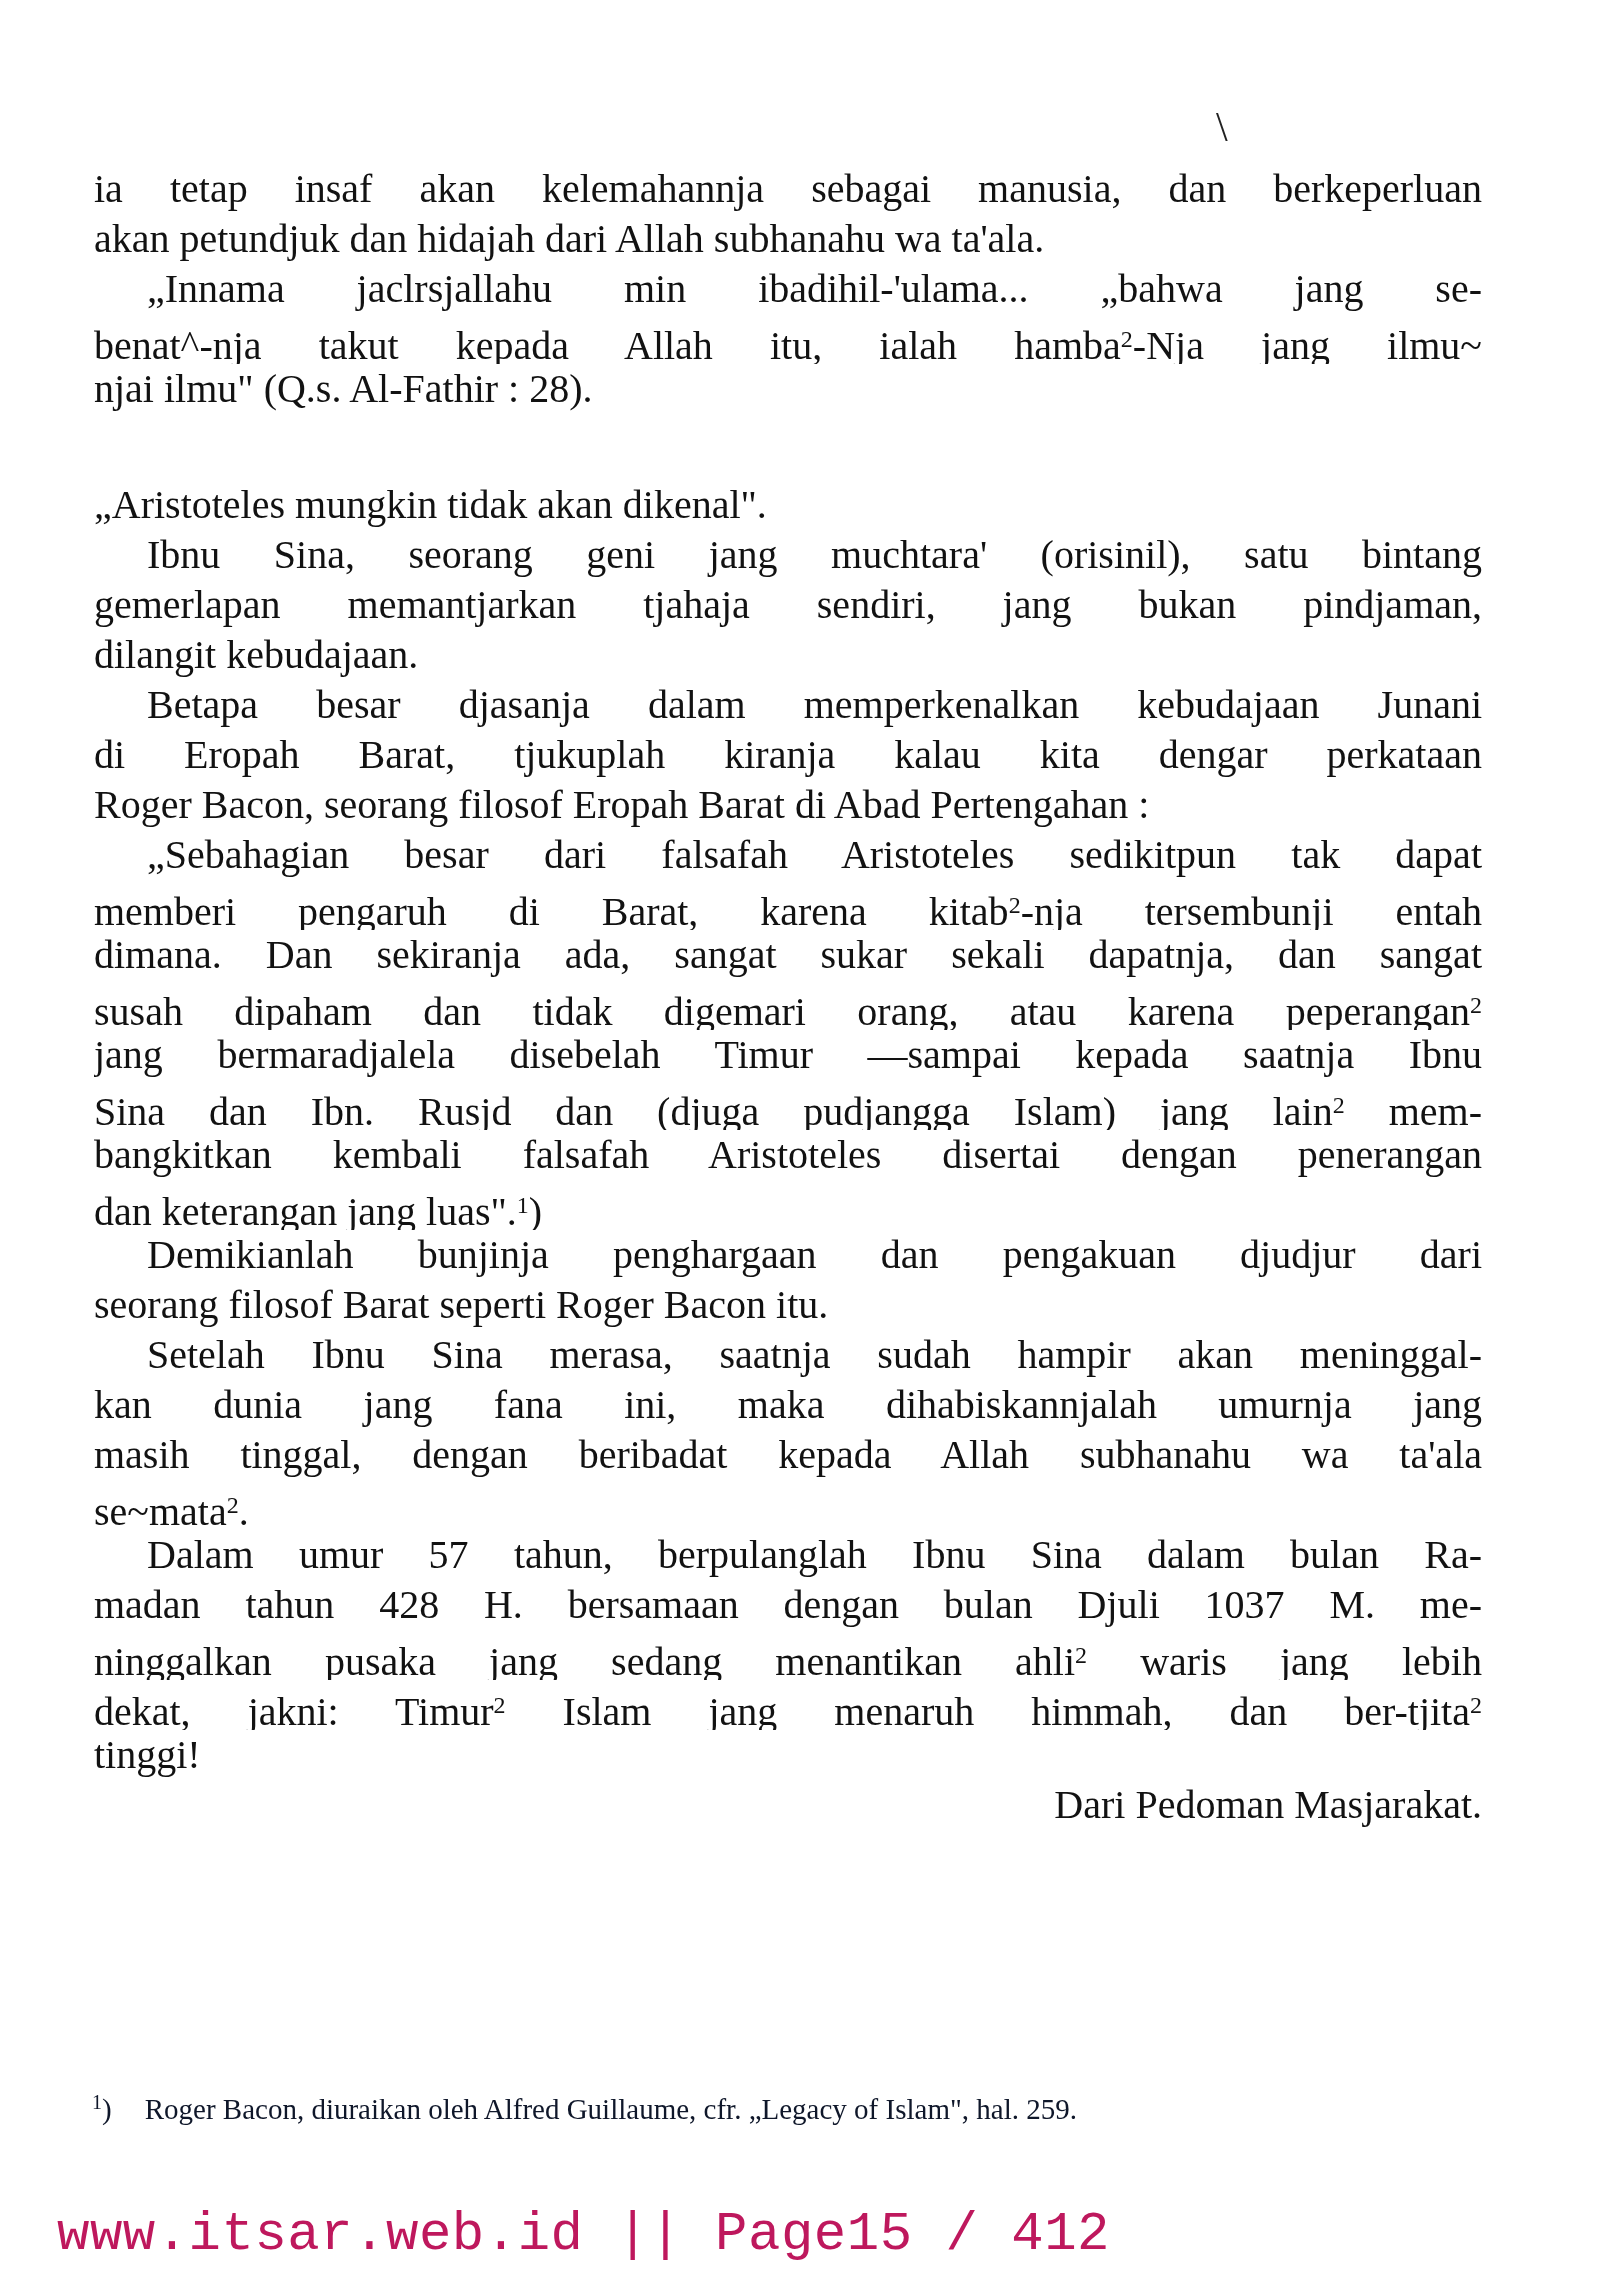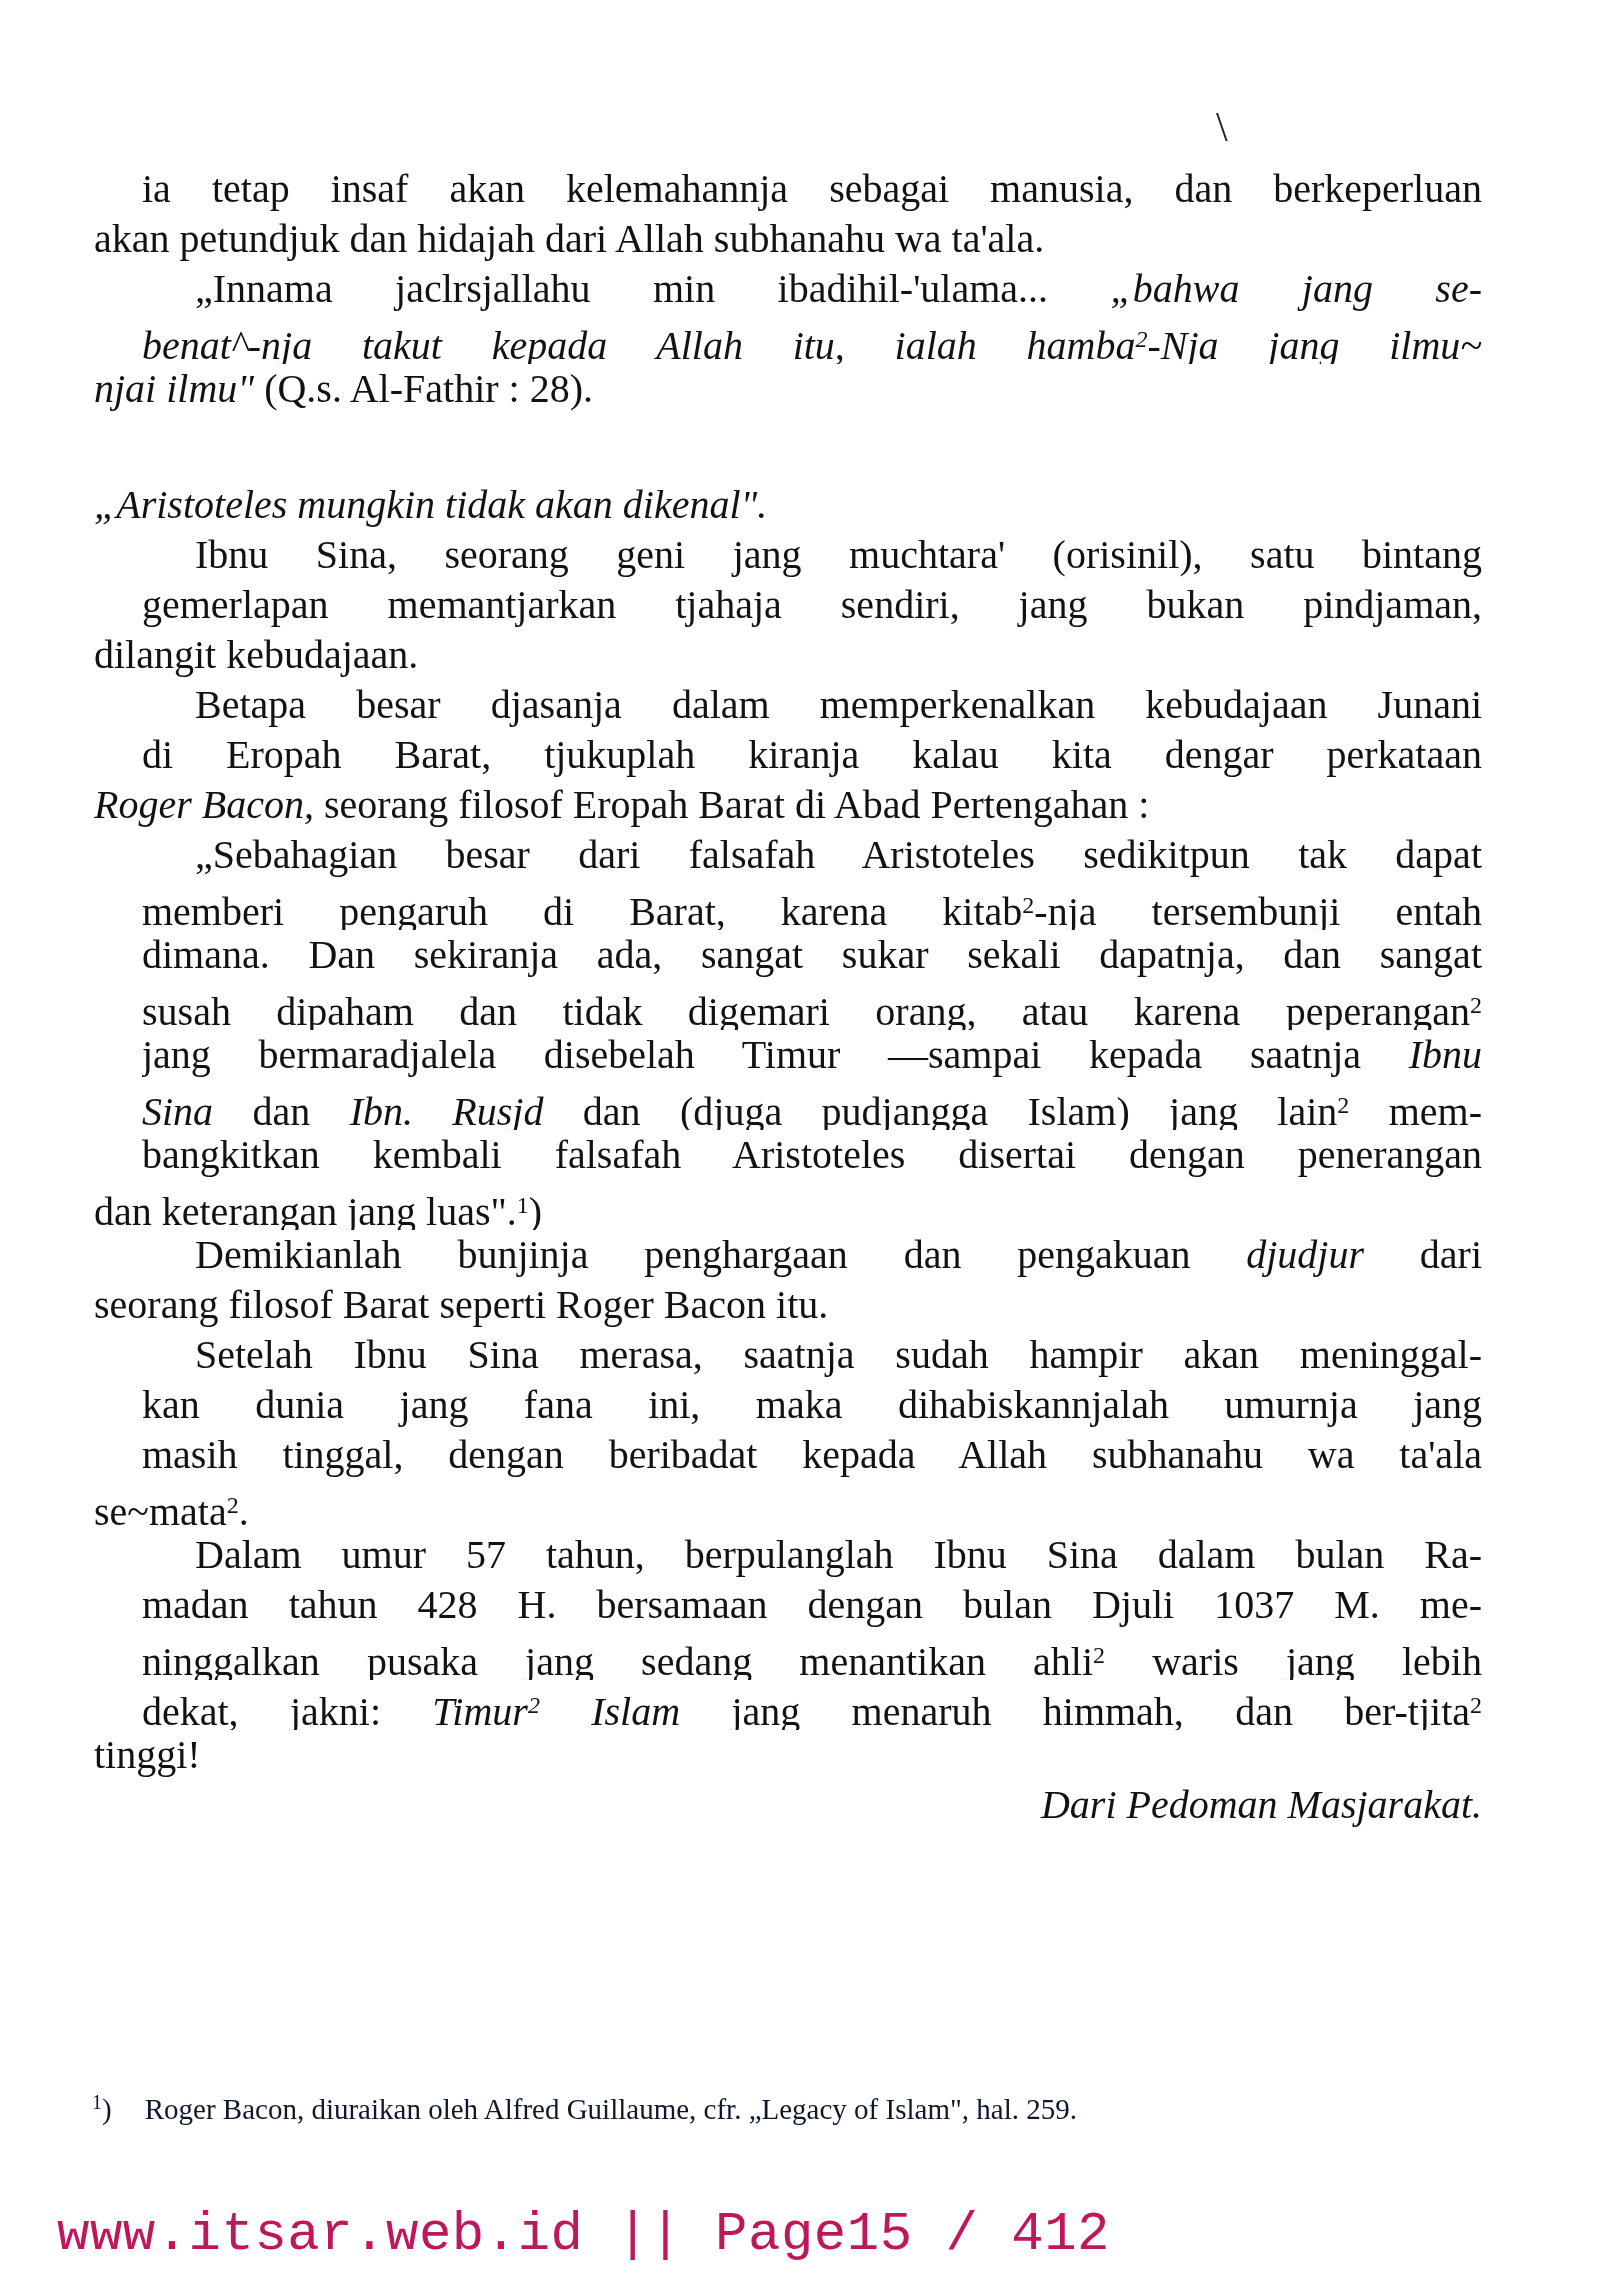--- a/index.html
+++ b/index.html
@@ -25,23 +25,23 @@
     left: 94px;
     top: 164px;
     width: 1388px;
     font-size: 40px;
     line-height: 50px;
   }
   .para { margin: 0; }
   .para.gap { margin-top: 66px; }
   .para.right .line { text-align: right; }
   .line { height: 50px; overflow: hidden; }
-  .line.just { text-align: justify; text-align-last: justify; margin-left: 48px; }
+  .line.just { text-align: justify; text-align-last: justify; }
   .line.ind { text-indent: 53px; }
-  .it { font-style: italic; }
+  .it { }
   .sup { font-size: 0.6em; vertical-align: 0.5em; }
   .footnote {
     position: absolute;
     left: 92px;
     top: 2091px;
     width: 1384px;
     font-size: 29px;
     font-weight: normal;
     color: #0f172a;
   }

